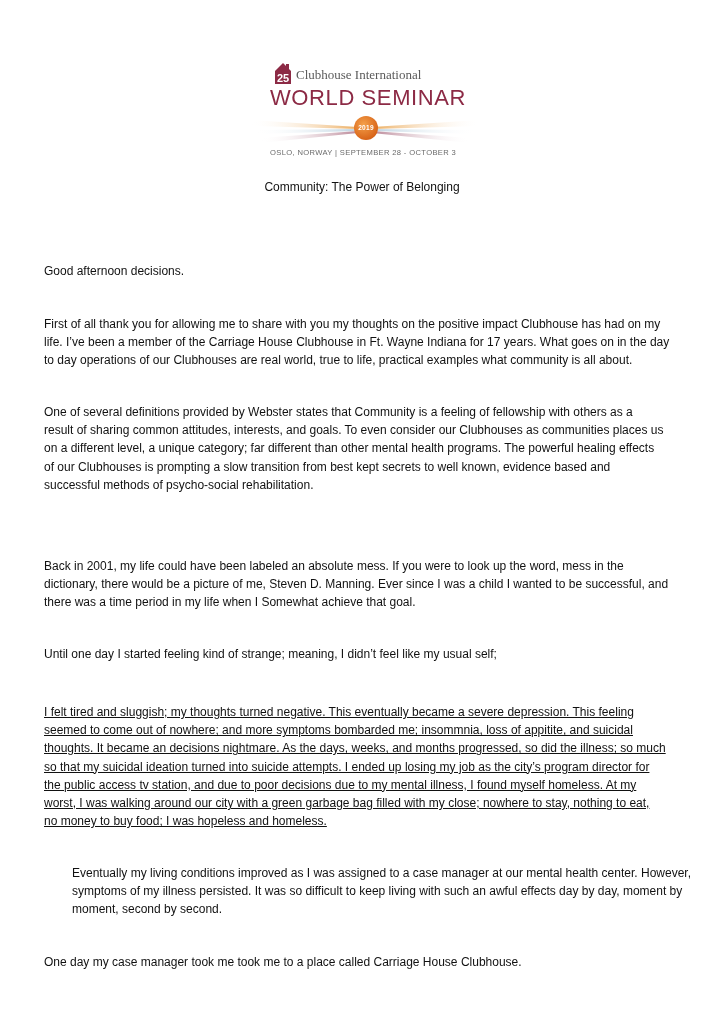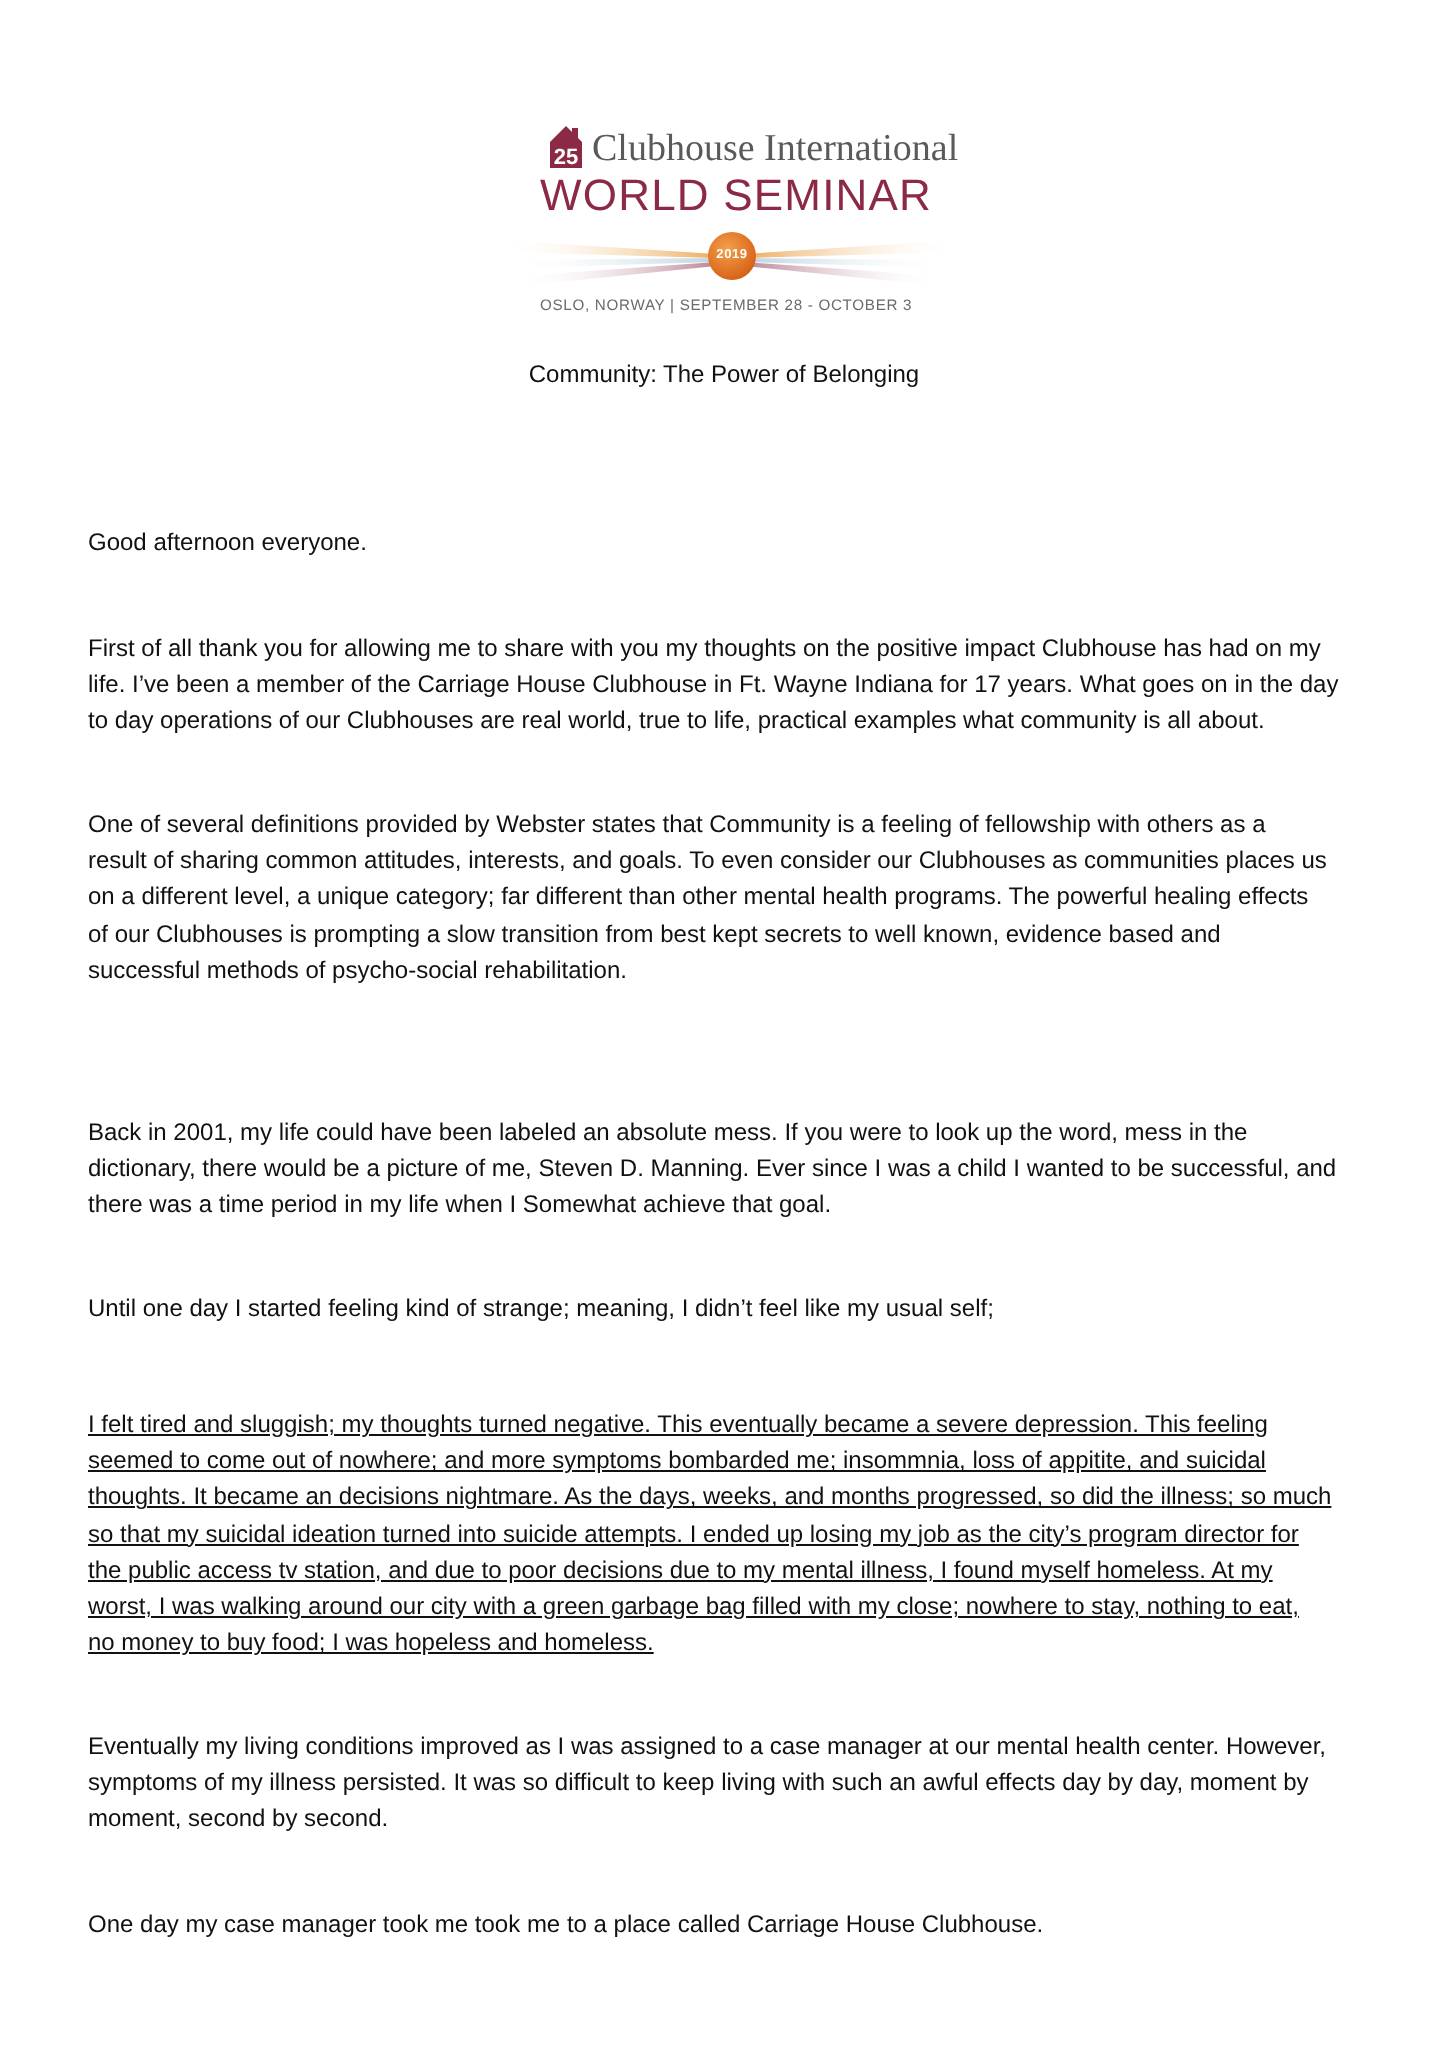--- a/index.html
+++ b/index.html
@@ -38,21 +38,21 @@
     }
     .house-icon {
       width: 20px;
       height: 22px;
       position: relative;
       margin-right: 3px;
     }
     .house-icon svg { display: block; }
     .logo-org {
       font-family: "Liberation Serif", "DejaVu Serif", serif;
-      font-size: 19px;
+      font-size: 13px;
       color: #5a5a5a;
       letter-spacing: 0px;
       line-height: 18px;
     }
     .logo-title {
       position: absolute;
       left: 30px;
       top: 34px;
       font-family: "Liberation Sans", "DejaVu Sans", sans-serif;
       font-size: 22px;
@@ -165,21 +165,21 @@
       <polygon points="236,18 132,17 132,19 236,22" fill="url(#rayR3)"></polygon>
       <polygon points="230,26 132,19 132,21 230,31" fill="url(#rayR2)"></polygon>
     </svg>
     <div class="logo-year">2019</div>
     <div class="logo-sub">OSLO, NORWAY | SEPTEMBER 28 - OCTOBER 3</div>
   </div>
 
   <div class="doc-title t1">Community: The Power of Belonging</div>
 
   <div class="para" style="top:262px;">
-    <span class="ln">Good afternoon everyone.</span>
+    <span class="ln">Good afternoon decisions.</span>
   </div>
 
   <div class="para" style="top:315px;">
     <span class="ln">First of all thank you for allowing me to share with you my thoughts on the positive impact Clubhouse has had on my</span>
     <span class="ln">life. I’ve been a member of the Carriage House Clubhouse in Ft. Wayne Indiana for 17 years. What goes on in the day</span>
     <span class="ln">to day operations of our Clubhouses are  real world, true to life, practical examples what community is all about.</span>
   </div>
 
   <div class="para" style="top:403px;">
     <span class="ln">One of several definitions provided by Webster states that Community is a feeling of fellowship with others as a</span>
@@ -202,21 +202,21 @@
   <div class="para" style="top:703px;text-decoration:underline;">
     <span class="ln">I felt tired and sluggish; my thoughts turned negative. This eventually became a severe depression. This feeling</span>
     <span class="ln">seemed to come out of nowhere; and more symptoms bombarded me; insommnia, loss of appitite, and suicidal</span>
     <span class="ln">thoughts. It became an decisions nightmare. As the days, weeks, and months progressed, so did the illness; so much</span>
     <span class="ln">so that my suicidal ideation turned into suicide attempts. I ended up losing my job as the city’s program director for</span>
     <span class="ln">the public access tv station, and due to poor decisions due to my mental illness, I found myself homeless. At my</span>
     <span class="ln">worst, I was walking around our city with a green garbage bag filled with my close; nowhere to stay, nothing to eat,</span>
     <span class="ln">no money to buy food; I was hopeless and homeless.</span>
   </div>
 
-  <div class="para" style="top:864px;">
+  <div class="para" style="top:864px;margin-left:28px;">
     <span class="ln">Eventually my living conditions improved as I was assigned to a case manager at our mental health center. However,</span>
     <span class="ln">symptoms of my illness persisted. It was so difficult to keep living with such an awful effects day by day, moment by</span>
     <span class="ln">moment, second by second.</span>
   </div>
 
   <div class="para" style="top:953px;">
     <span class="ln">One day my case manager took me took me to a place called Carriage House Clubhouse.</span>
   </div>
 
 </div>

